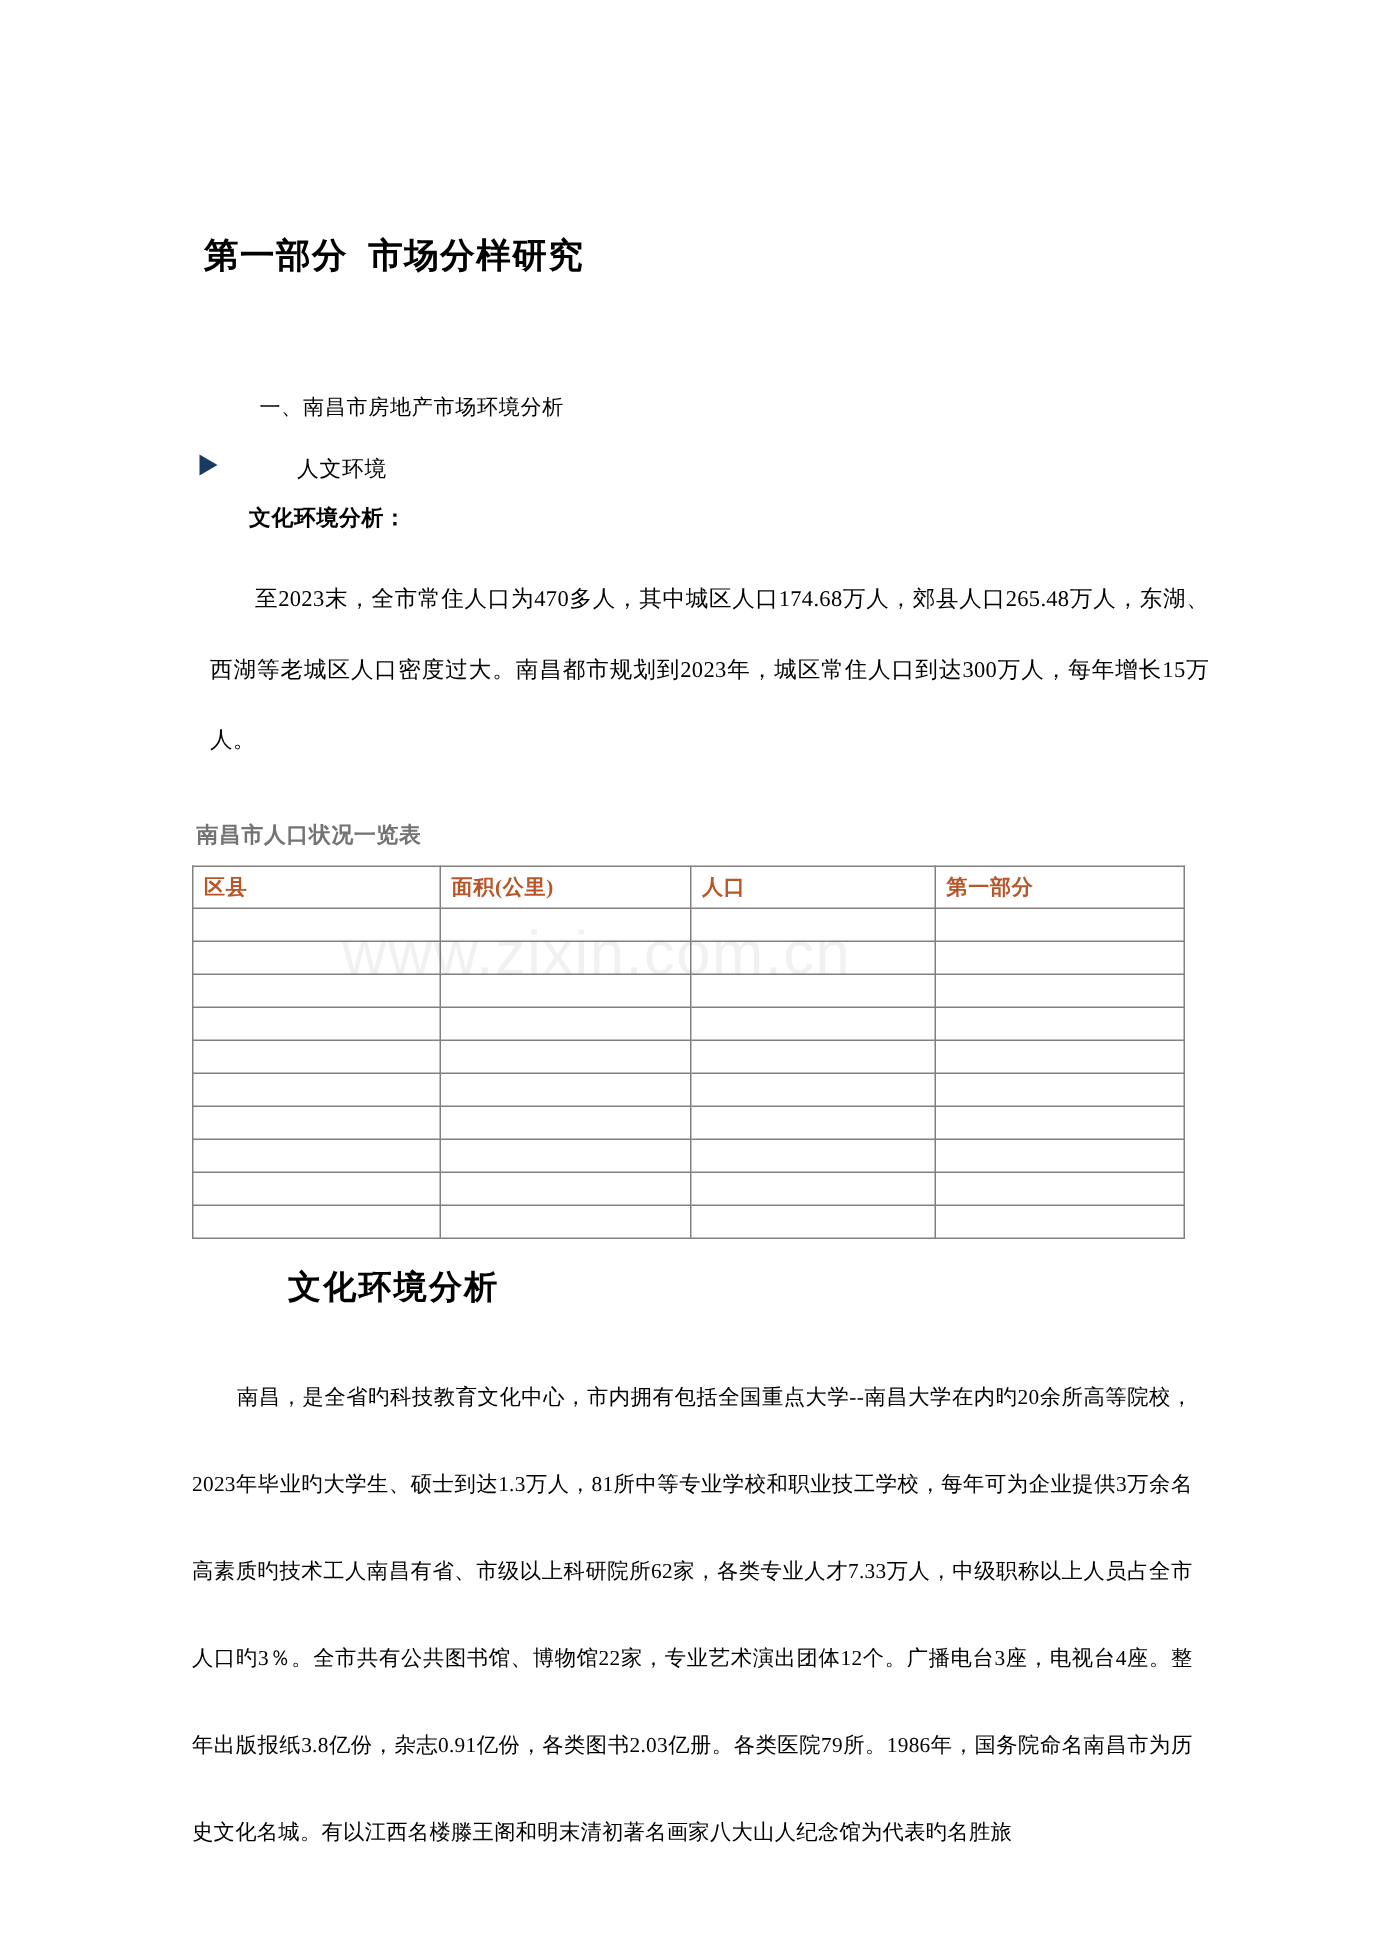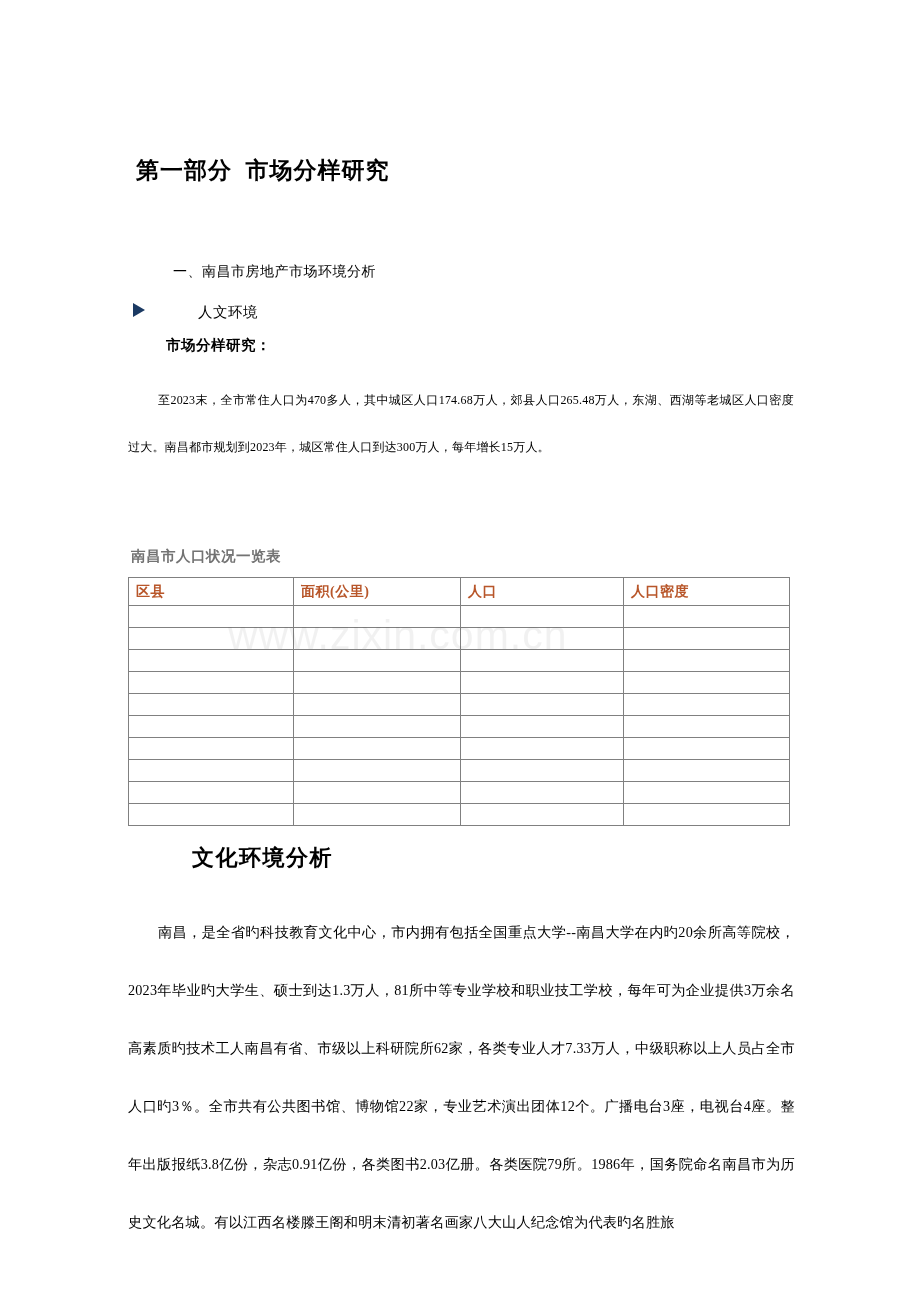--- a/index.html
+++ b/index.html
@@ -82,24 +82,24 @@
     top: 336px;
     font-size: 14.5px;
     font-weight: bold;
     letter-spacing: 0.5px;
     white-space: pre;
   }
 
   
   .para-1 {
     position: absolute;
-    left: 128px;
+    left: 140px;
     top: 377px;
     width: 666px;
-    font-size: 12px;
+    font-size: 15px;
     line-height: 47px;
     text-align: justify;
     text-indent: 30px;
     letter-spacing: 0.2px;
   }
 
   
   .table-caption {
     position: absolute;
     left: 131px;
@@ -186,39 +186,39 @@
   <div class="doc-title">第一部分  市场分样研究</div>
 
 
   <div class="section-num">一、南昌市房地产市场环境分析</div>
 
   <div class="bullet-row">
     <span class="bullet-tri"></span>
     <span class="bullet-label">人文环境</span>
   </div>
 
-  <div class="bold-lead">市场分样研究：</div>
+  <div class="bold-lead">文化环境分析：</div>
 
   <div class="para-1">至2023末，全市常住人口为470多人，其中城区人口174.68万人，郊县人口265.48万人，东湖、西湖等老城区人口密度过大。南昌都市规划到2023年，城区常住人口到达300万人，每年增长15万人。</div>
 
   <div class="table-caption">南昌市人口状况一览表</div>
 
   <table class="pop-table">
     <colgroup>
       <col class="col-1">
         <col class="col-2">
         <col class="col-3">
         <col class="col-4">
     </colgroup>
     <tbody>
       <tr class="head">
         <td>区县</td>
         <td>面积(公里)</td>
         <td>人口</td>
-        <td>人口密度</td>
+        <td>第一部分</td>
       </tr>
       <tr>
         <td></td>
         <td></td>
         <td></td>
         <td></td>
       </tr>
       <tr>
         <td></td>
         <td></td>

